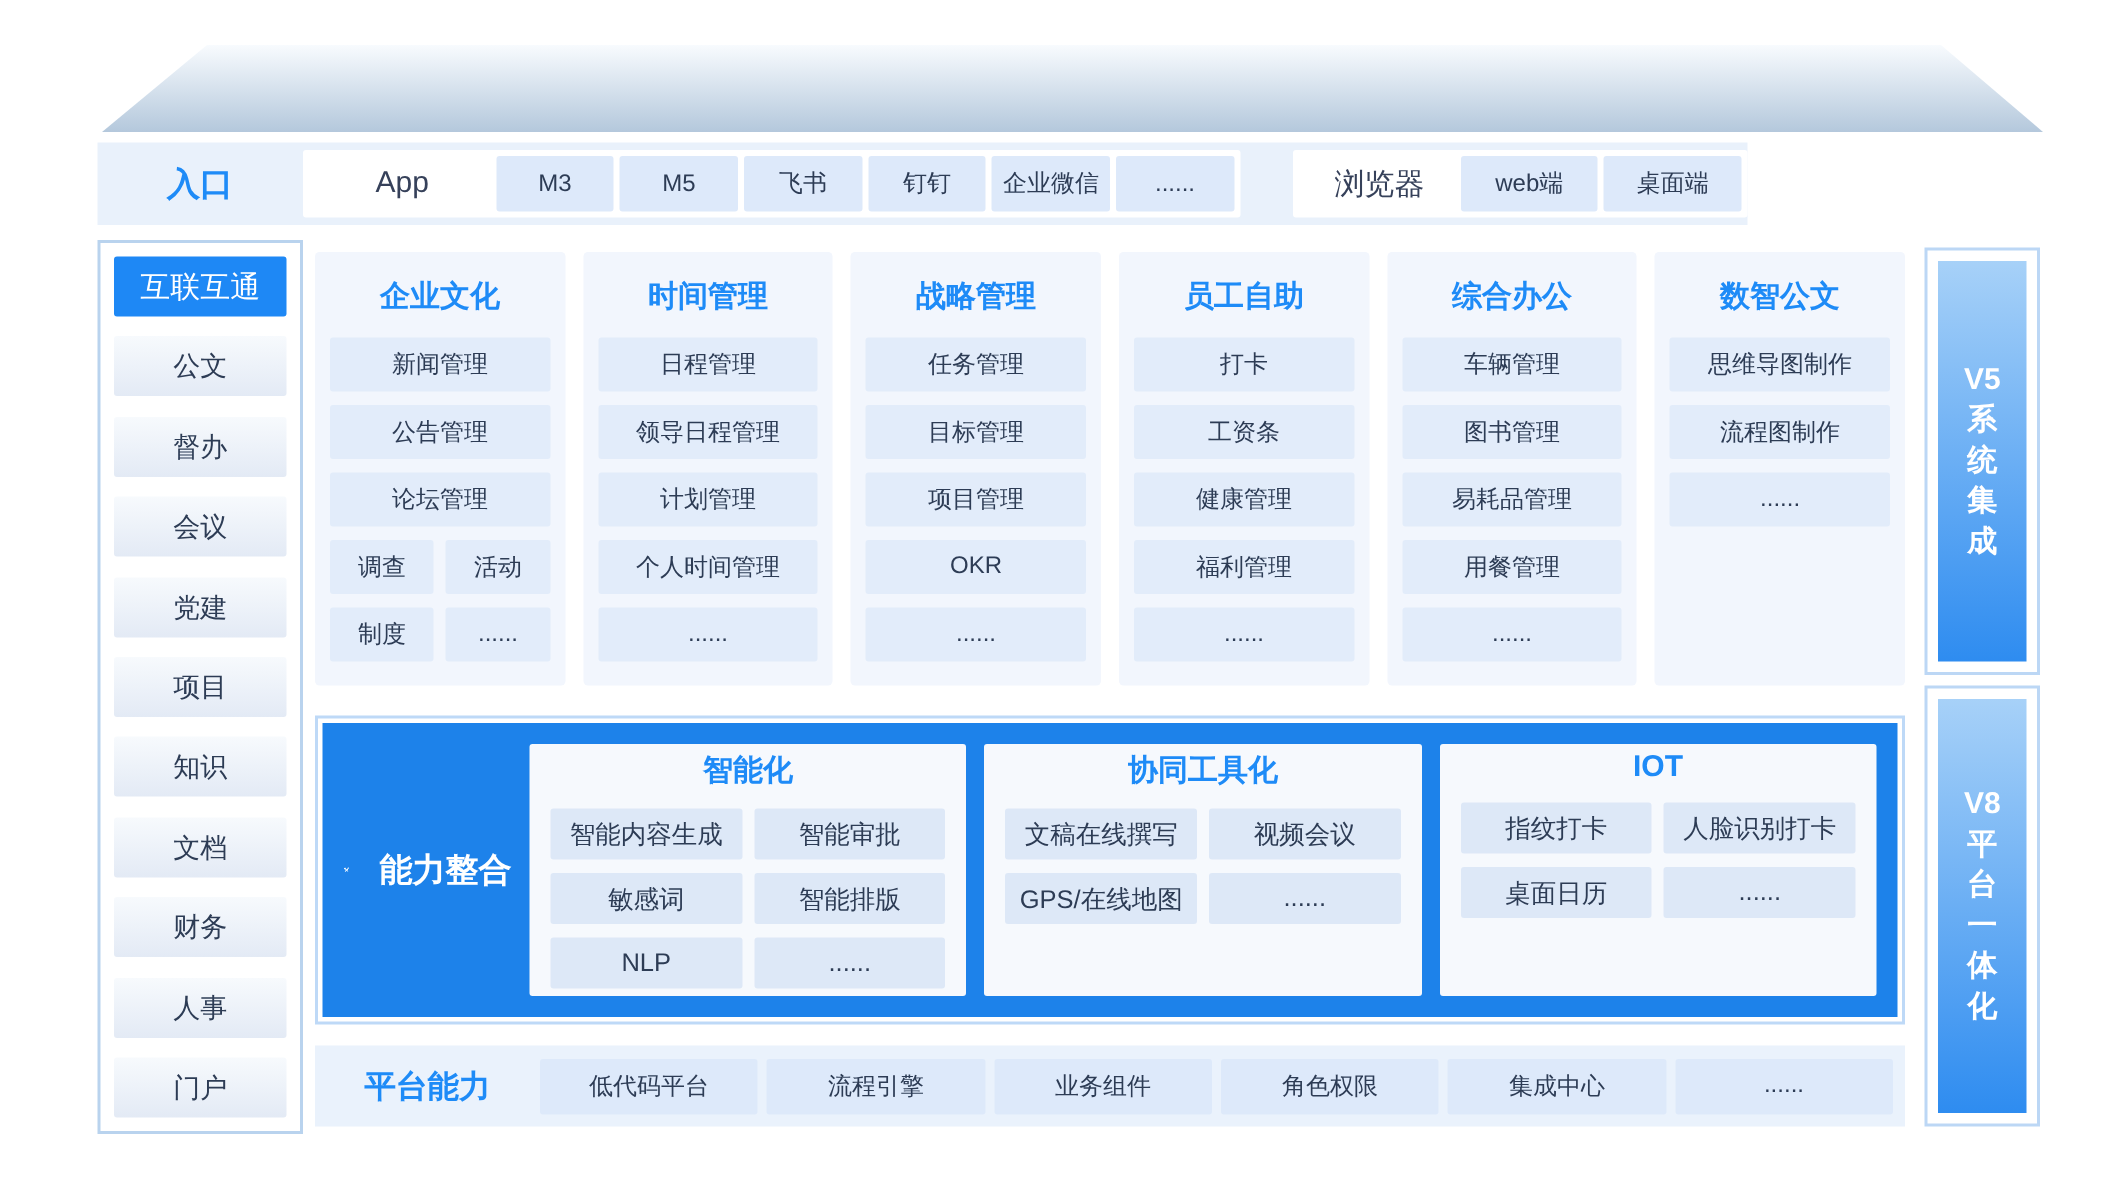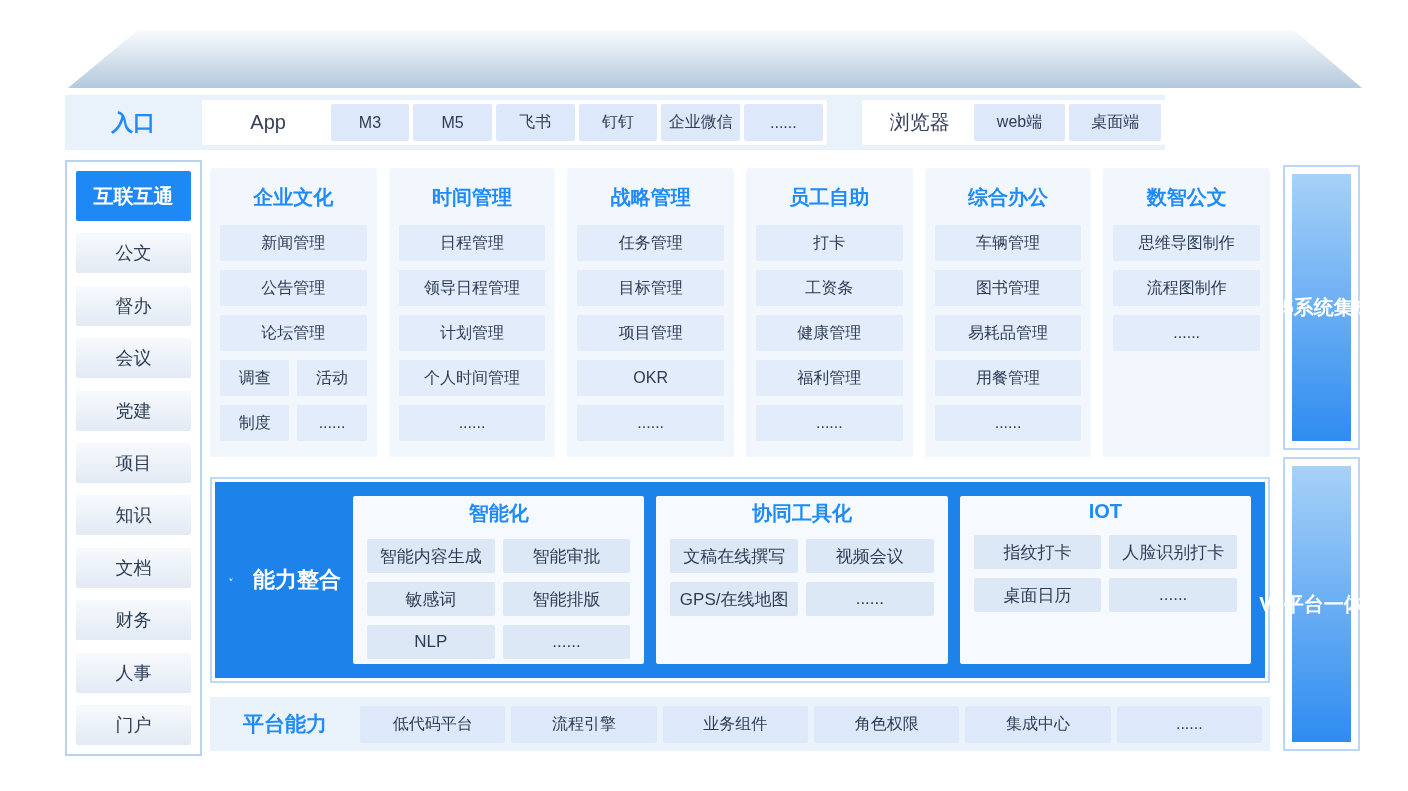--- a/index.html
+++ b/index.html
@@ -22,21 +22,21 @@
   .chip-strip{flex:1;display:flex;gap:4px;height:37px;}
   .hchip{flex:1;background:#dde9fa;display:flex;align-items:center;justify-content:center;
          font-size:16px;color:#2d3c55;border-radius:2px;}
 
   
   .sidebar{position:absolute;left:65px;top:160px;width:137px;height:596px;background:#fff;
            border:2px solid #b9d3ee;box-sizing:border-box;padding:9px;display:flex;flex-direction:column;
            justify-content:space-between;}
   .side-item{height:40px;display:flex;align-items:center;justify-content:center;font-size:18px;
              color:#2d3c55;background:linear-gradient(180deg,#f7fafd 0%,#e3eaf5 100%);border-radius:2px;}
-  .side-item.active{height:50px;background:#1e88f5;color:#fff;font-weight:bold;font-size:20px;}
+  .side-item.active{height:40px;background:#1e88f5;color:#fff;font-weight:normal;font-size:20px;}
 
   
   .module-grid{position:absolute;left:210px;top:168px;width:1060px;height:289px;display:flex;gap:12px;}
   .module-col{flex:1;background:#f2f6fd;border-radius:3px;padding:12px 10px;box-sizing:border-box;}
   .module-title{text-align:center;font-size:20px;font-weight:bold;color:#1e8bf7;margin:4px 0 14px 0;}
   .chip-row{display:flex;gap:8px;margin-bottom:9px;}
   .chip{flex:1;height:36px;background:#e2ecfa;display:flex;align-items:center;justify-content:center;
         font-size:16px;color:#2d3c55;border-radius:2px;}
 
   
@@ -57,21 +57,21 @@
   .pchip-strip{flex:1;display:flex;gap:6px;height:37px;margin-right:8px;}
   .pchip{flex:1;background:#dde9fa;display:flex;align-items:center;justify-content:center;
          font-size:16px;color:#2d3c55;border-radius:2px;}
 
   
   .vbar{position:absolute;left:1283px;width:77px;background:#fff;border:2px solid #bcd7f5;
         box-sizing:border-box;padding:7px;}
   .vbar-v5{top:165px;height:285px;}
   .vbar-v8{top:457px;height:294px;}
   .vbar-fill{width:100%;height:100%;background:linear-gradient(180deg,#a7d1f8 0%,#2e8cf0 100%);
-             display:flex;align-items:center;justify-content:center;
+             display:flex;flex-direction:column;align-items:center;justify-content:center;
              color:#fff;font-weight:bold;font-size:20px;line-height:1.35;}
 </style>
 </head>
 <body>
 
 <div class="stage">
 
   <svg class="lid" width="1408" height="95">
     <defs>
       <linearGradient id="lidg" x1="0" y1="0" x2="0" y2="1">

